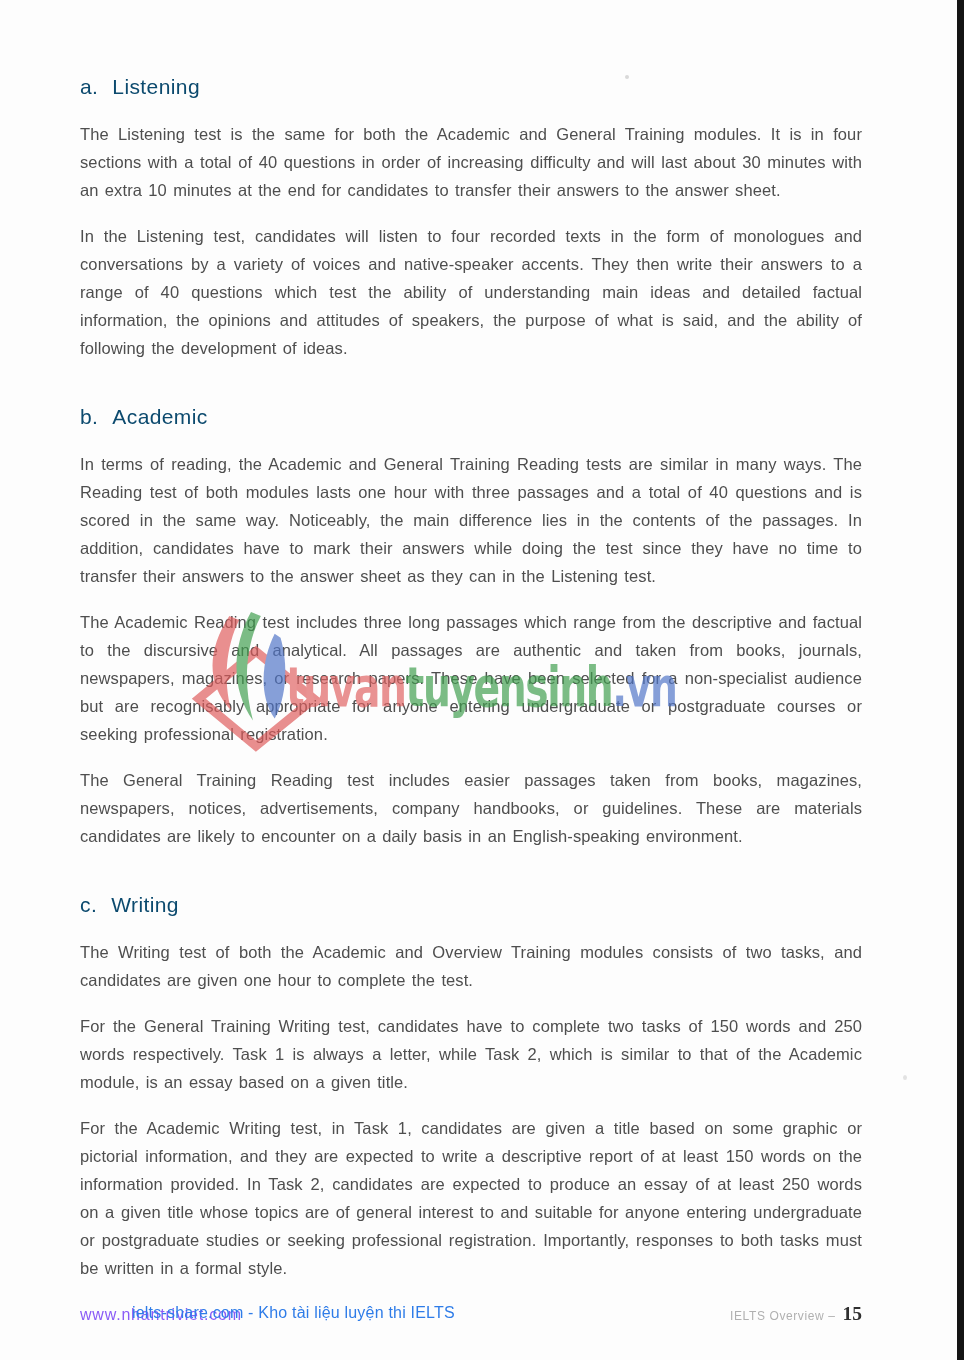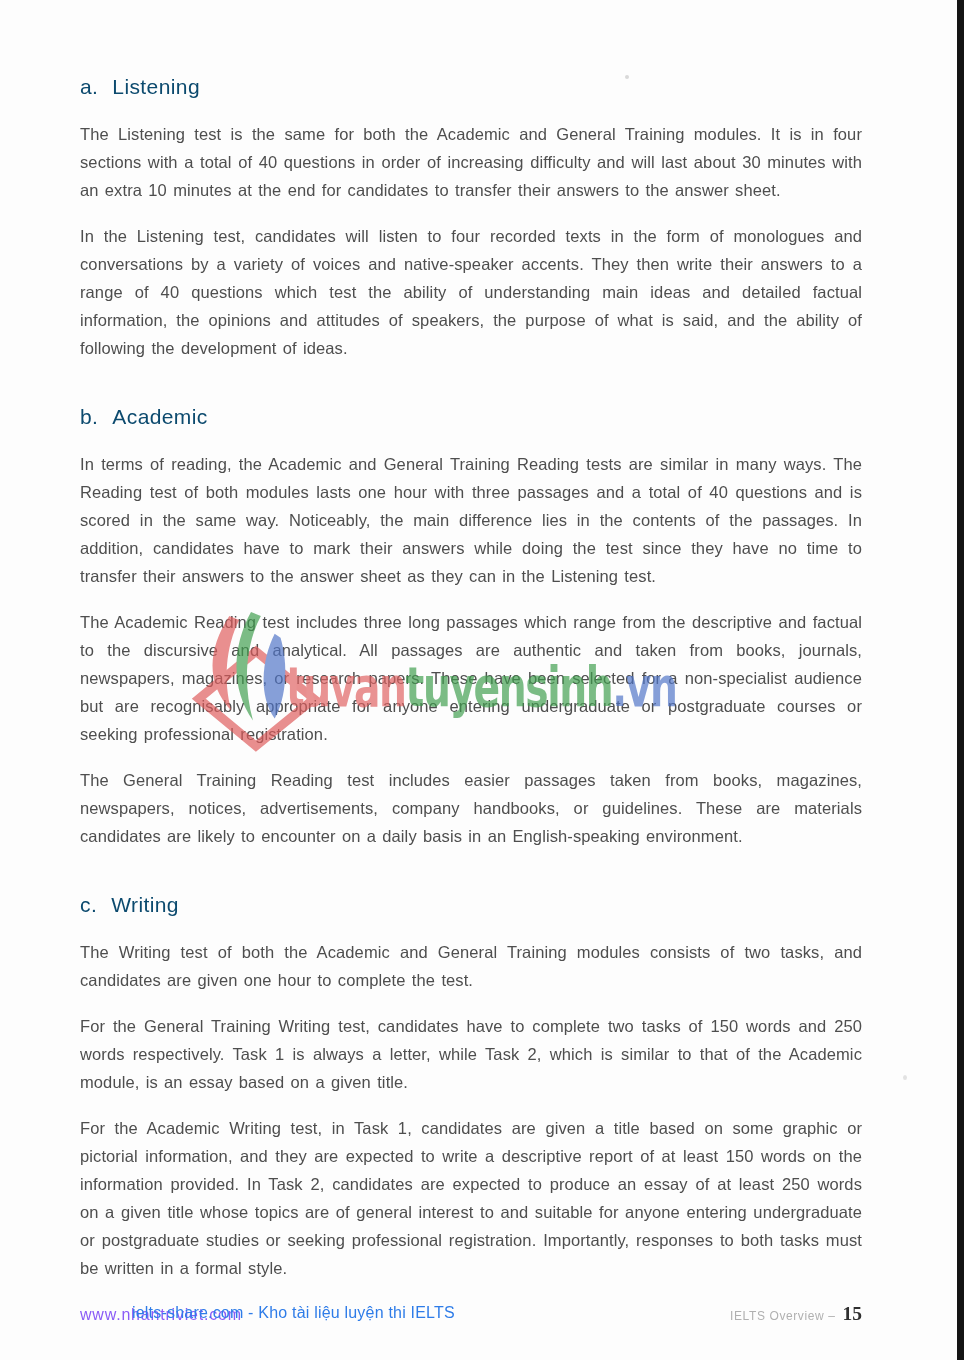--- a/index.html
+++ b/index.html
@@ -88,21 +88,21 @@
   <h2 class="sec-heading first"><span class="sec-letter">a.</span><span>Listening</span></h2>
   <p class="para lead">The Listening test is the same for both the Academic and General Training modules. It is in four sections with a total of 40 questions in order of increasing difficulty and will last about 30 minutes with an extra 10 minutes at the end for candidates to transfer their answers to the answer sheet.</p>
   <p class="para">In the Listening test, candidates will listen to four recorded texts in the form of monologues and conversations by a variety of voices and native-speaker accents. They then write their answers to a range of 40 questions which test the ability of understanding main ideas and detailed factual information, the opinions and attitudes of speakers, the purpose of what is said, and the ability of following the development of ideas.</p>
 
   <h2 class="sec-heading"><span class="sec-letter">b.</span><span>Academic</span></h2>
   <p class="para lead">In terms of reading, the Academic and General Training Reading tests are similar in many ways. The Reading test of both modules lasts one hour with three passages and a total of 40 questions and is scored in the same way. Noticeably, the main difference lies in the contents of the passages. In addition, candidates have to mark their answers while doing the test since they have no time to transfer their answers to the answer sheet as they can in the Listening test.</p>
   <p class="para">The Academic Reading test includes three long passages which range from the descriptive and factual to the discursive and analytical. All passages are authentic and taken from books, journals, newspapers, magazines, or research papers. These have been selected for a non-specialist audience but are recognisably appropriate for anyone entering undergraduate or postgraduate courses or seeking professional registration.</p>
   <p class="para">The General Training Reading test includes easier passages taken from books, magazines, newspapers, notices, advertisements, company handbooks, or guidelines. These are materials candidates are likely to encounter on a daily basis in an English-speaking environment.</p>
 
   <h2 class="sec-heading"><span class="sec-letter">c.</span><span>Writing</span></h2>
-  <p class="para lead">The Writing test of both the Academic and General Training modules consists of two tasks, and candidates are given one hour to complete the test.</p>
+  <p class="para lead">The Writing test of both the Academic and Overview Training modules consists of two tasks, and candidates are given one hour to complete the test.</p>
   <p class="para">For the General Training Writing test, candidates have to complete two tasks of 150 words and 250 words respectively. Task 1 is always a letter, while Task 2, which is similar to that of the Academic module, is an essay based on a given title.</p>
   <p class="para">For the Academic Writing test, in Task 1, candidates are given a title based on some graphic or pictorial information, and they are expected to write a descriptive report of at least 150 words on the information provided. In Task 2, candidates are expected to produce an essay of at least 250 words on a given title whose topics are of general interest to and suitable for anyone entering undergraduate or postgraduate studies or seeking professional registration. Importantly, responses to both tasks must be written in a formal style.</p>
 
 </div>
 
 <div class="watermark">
   <svg class="wm-logo" viewBox="0 0 140 150" xmlns="http://www.w3.org/2000/svg">
     <path d="M75 42 L134 90 L75 138 L17 90 Z" fill="none" stroke="#df5a5a" stroke-width="9" stroke-linejoin="miter"></path>
     <path d="M48 6 C26 40 24 74 50 102 C42 72 44 38 58 10 Z" fill="#e05c5c"></path>
     <path d="M70 2 C50 38 50 82 72 112 C62 76 64 36 80 6 Z" fill="#3f9e4d"></path>

